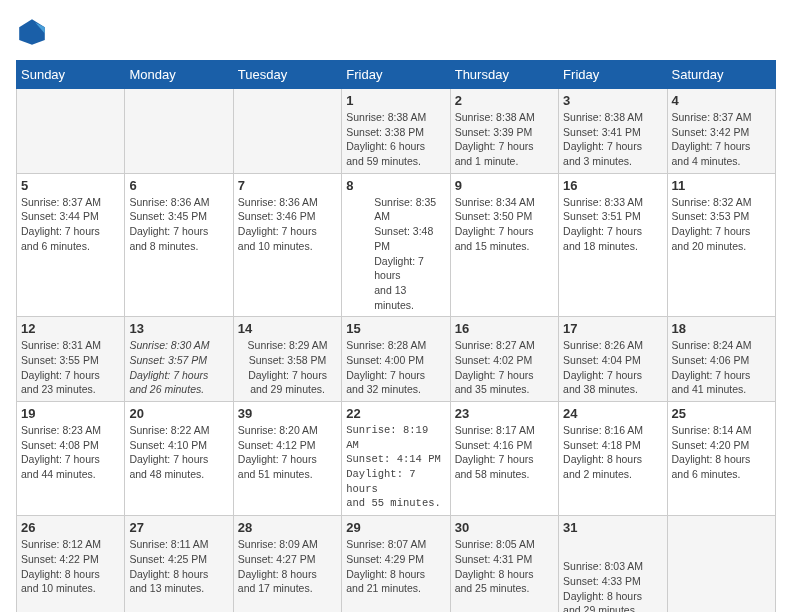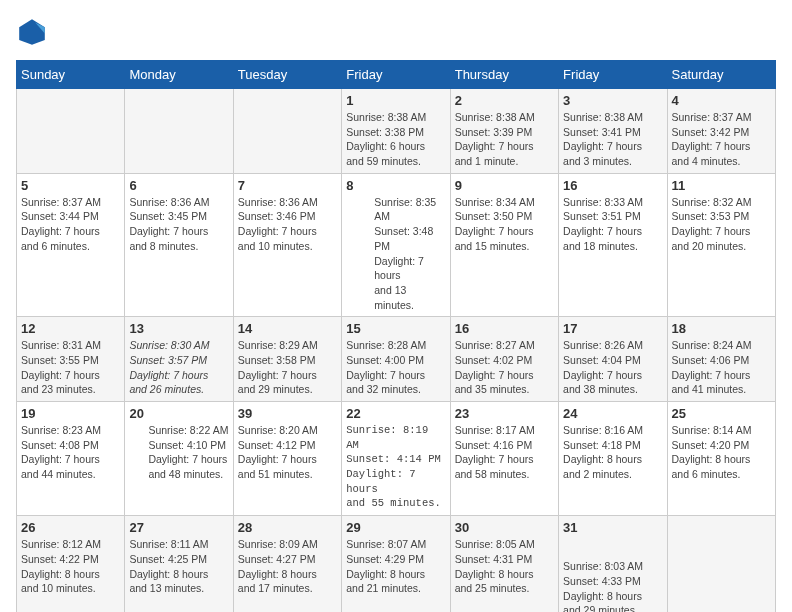--- a/index.html
+++ b/index.html
@@ -227,21 +227,21 @@
         </td>
         <td>
           <span class="day-num">13</span>
           <div class="day-info" style="white-space: pre-line; font-style: italic;">Sunrise: 8:30 AM
 Sunset: 3:57 PM
 Daylight: 7 hours
 and 26 minutes.</div>
         </td>
         <td>
           <span class="day-num">14</span>
-          <div class="day-info" style="white-space: pre-line;">Sunrise: 8:29 AM
+          <div class="day-info" style="white-space: pre-line; text-align: center;">Sunrise: 8:29 AM
 Sunset: 3:58 PM
 Daylight: 7 hours
 and 29 minutes.</div>
         </td>
         <td>
           <span class="day-num">15</span>
           <div class="day-info" style="white-space: pre-line;">Sunrise: 8:28 AM
 Sunset: 4:00 PM
 Daylight: 7 hours
 and 32 minutes.</div>
@@ -271,21 +271,21 @@
       <tr>
         <td>
           <span class="day-num">19</span>
           <div class="day-info" style="white-space: pre-line;">Sunrise: 8:23 AM
 Sunset: 4:08 PM
 Daylight: 7 hours
 and 44 minutes.</div>
         </td>
         <td>
           <span class="day-num">20</span>
-          <div class="day-info" style="white-space: pre-line; margin-left: 19px;">Sunrise: 8:22 AM
+          <div class="day-info" style="white-space: pre-line;">Sunrise: 8:22 AM
 Sunset: 4:10 PM
 Daylight: 7 hours
 and 48 minutes.</div>
         </td>
         <td>
           <span class="day-num">39</span>
           <div class="day-info" style="white-space: pre-line;">Sunrise: 8:20 AM
 Sunset: 4:12 PM
 Daylight: 7 hours
 and 51 minutes.</div>

